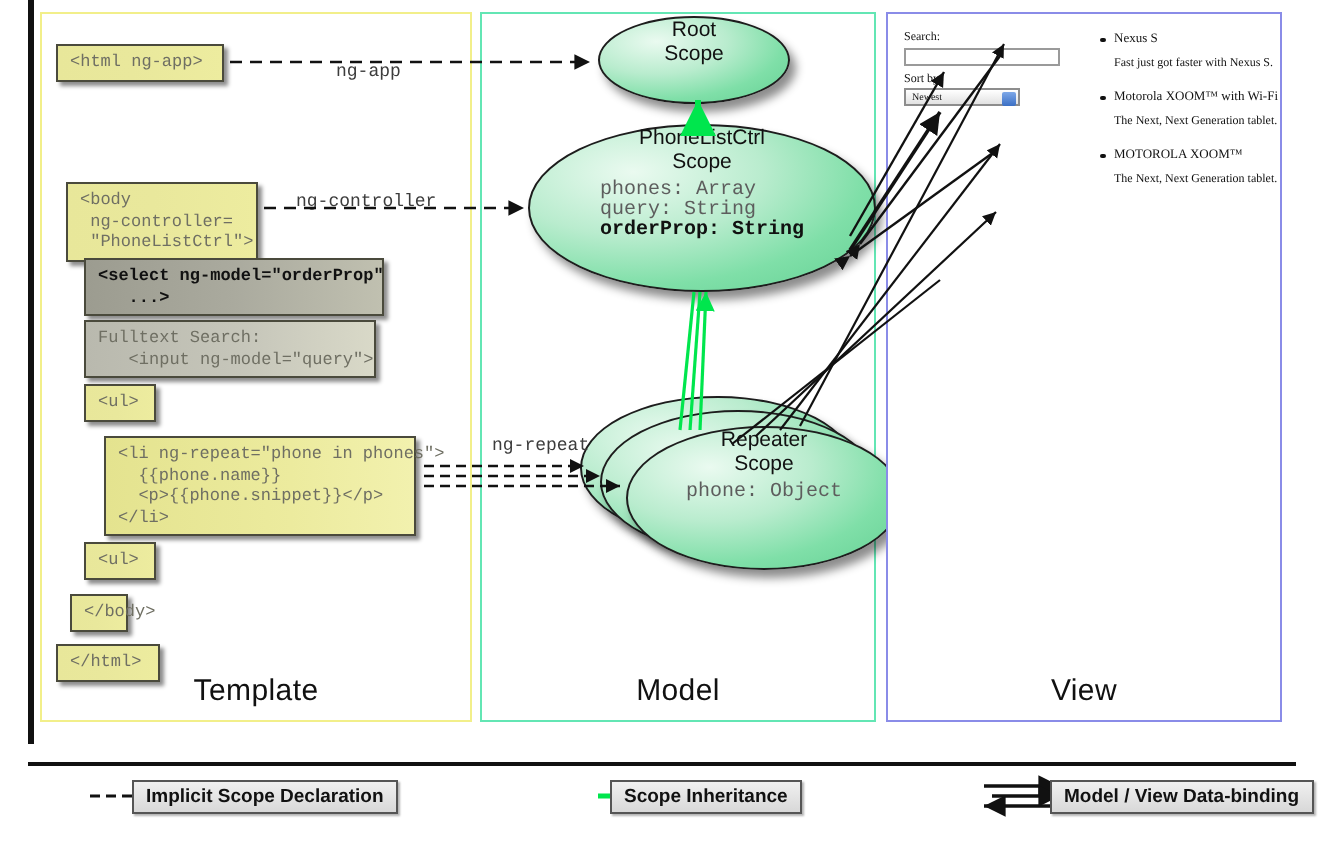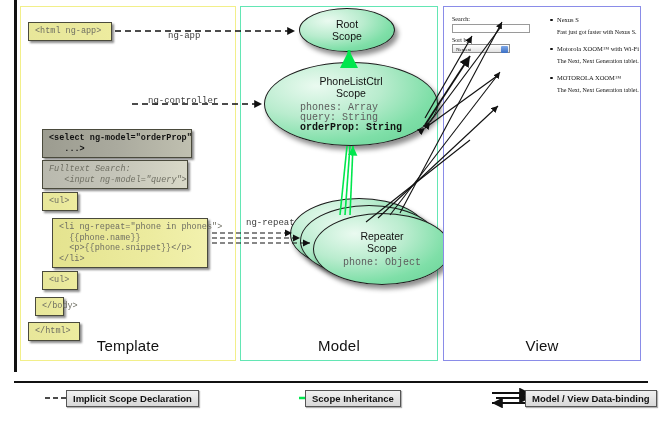--- a/index.html
+++ b/index.html
@@ -18,31 +18,31 @@
   .col-label{position:absolute;bottom:6px;left:0;width:100%;text-align:center;
              font-size:15px;color:#111;letter-spacing:.2px;}
 
   
   .codebox{position:absolute;box-sizing:border-box;
            border:1px solid #4a4a3c;padding:3px 6px;
            font-family:"Liberation Mono",monospace;font-size:8.5px;line-height:10.5px;
            color:#6f6f63;white-space:pre;
            background:linear-gradient(90deg,#e8e79a 0%,#e9e89c 45%,#edec9f 100%);
            box-shadow:2px 2px 2px rgba(0,0,0,.45);}
-  .codebox.grey{background:linear-gradient(90deg,#b9b9ae 0%,#c6c6ba 55%,#d9d9c8 100%);font-style:italic;}
+  .codebox.grey{background:linear-gradient(90deg,#b9b9ae 0%,#c6c6ba 55%,#d9d9c8 100%);}
   .codebox.yel2{background:linear-gradient(90deg,#e4e38f 0%,#eceb9e 60%,#f2f1ae 100%);}
   .codebox.bold{color:#111;font-weight:bold;}
   .codebox.darkgrey{background:linear-gradient(90deg,#9c9c90 0%,#aaaa9e 50%,#c0c0b0 100%);}
 
   
   .ell{position:absolute;border-radius:50%;
        border:1.6px solid #1d1d1d;
        background:radial-gradient(ellipse at 30% 28%, #eafaf0 0%, #b9ecce 38%, #7fdfa8 68%, #63cf92 100%);
        box-shadow:3px 4px 5px rgba(0,0,0,.45);
-       display:flex;flex-direction:column;align-items:center;justify-content:center;
+       display:flex;flex-direction:column;align-items:center;justify-content:flex-start;
        text-align:center;}
   .ell .ttl{font-size:10.5px;color:#111;line-height:12px;}
   .ell .props{font-family:"Liberation Mono",monospace;font-size:10px;
               line-height:10px;color:#5d5d5d;margin-top:4px;text-align:left;}
   .ell .props b{color:#111;}
 
   
   .vw-form{position:absolute;left:8px;top:8px;width:82px;
            font-family:"Liberation Serif",serif;font-size:6px;color:#111;}
   .vw-lbl{font-size:6px;line-height:8px;}
@@ -74,20 +74,23 @@
 
 <div id="diagram">
 
   <div class="leftbar"></div>
 
   <div class="col tpl">
     <div class="col-label">Template</div>
   </div>
 
   <div class="codebox" style="left:28px;top:22px;width:84px;">&lt;html ng-app&gt;</div>
+  <div class="codebox" style="left:33px;top:91px;width:96px;">&lt;body
+ ng-controller=
+ "PhoneListCtrl"&gt;</div>
   <div class="codebox darkgrey bold" style="left:42px;top:129px;width:150px;">&lt;select ng-model="orderProp"
    ...&gt;</div>
   <div class="codebox grey" style="left:42px;top:160px;width:146px;">Fulltext Search:
    &lt;input ng-model="query"&gt;</div>
   <div class="codebox" style="left:42px;top:192px;width:36px;">&lt;ul&gt;</div>
   <div class="codebox yel2" style="left:52px;top:218px;width:156px;">&lt;li ng-repeat="phone in phones"&gt;
   {{phone.name}}
   &lt;p&gt;{{phone.snippet}}&lt;/p&gt;
 &lt;/li&gt;</div>
   <div class="codebox" style="left:42px;top:271px;width:36px;">&lt;ul&gt;</div>

